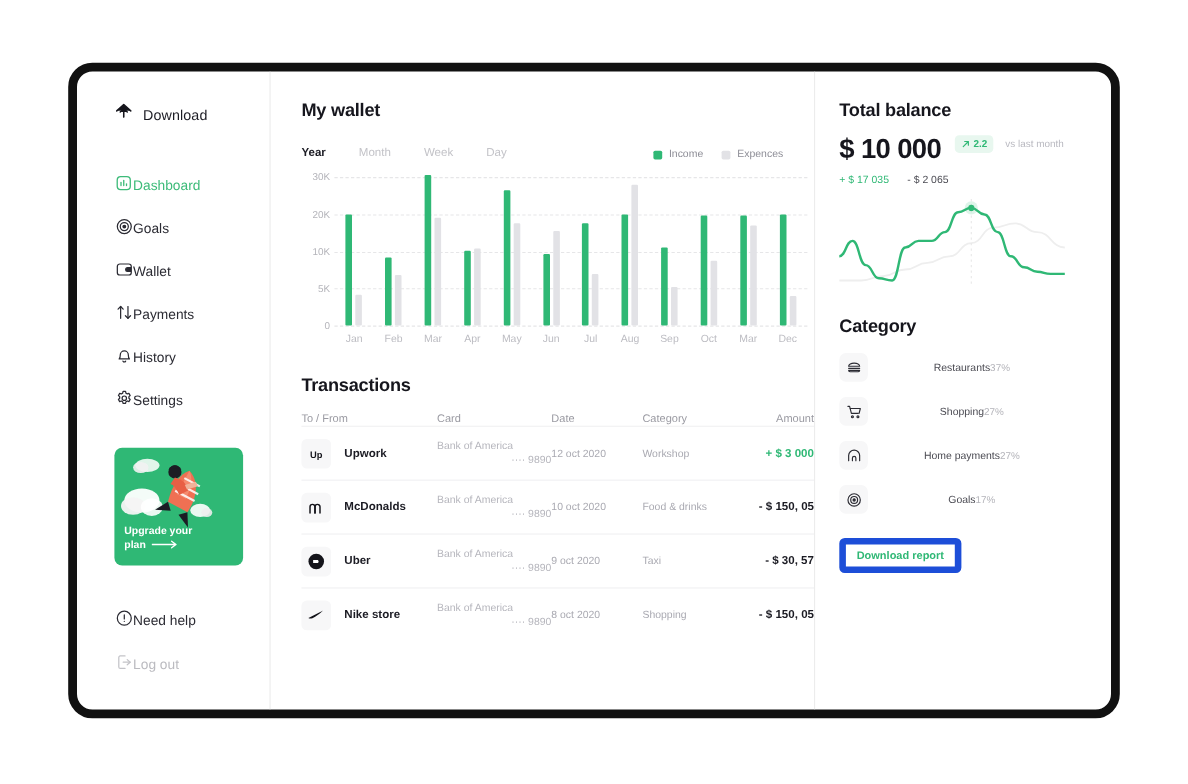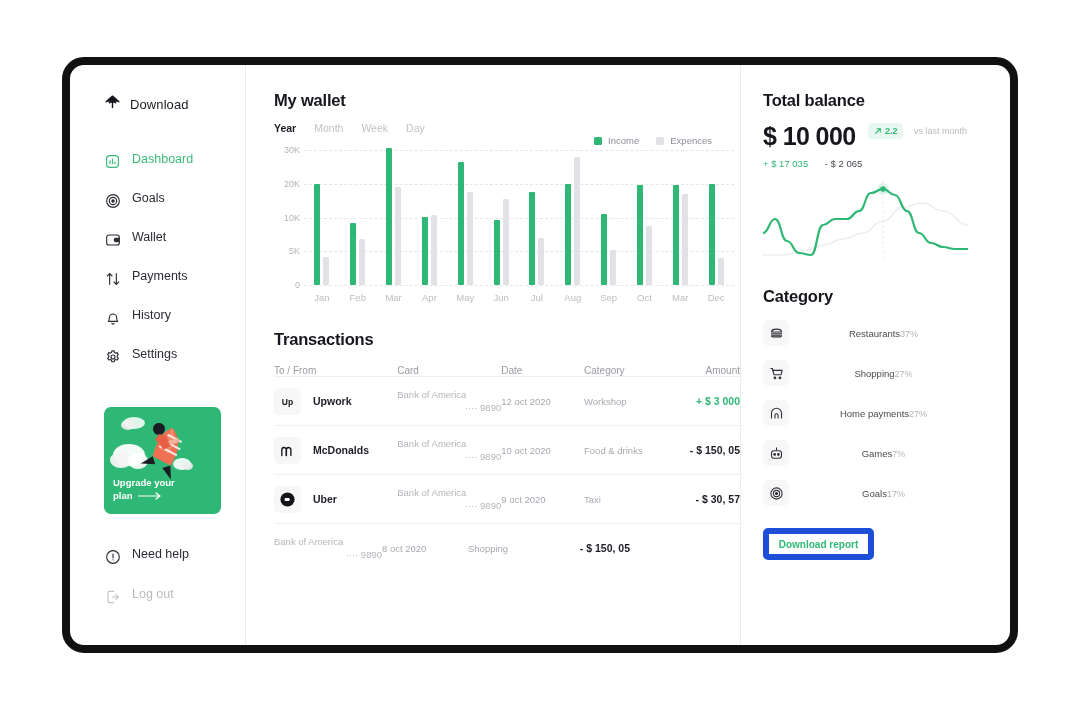--- a/index.html
+++ b/index.html
@@ -29,21 +29,21 @@
     position: relative;
   }
   .brand {
     display: flex; align-items: center; gap: 9px;
     padding: 0 0 0 34px;
     height: 26px;
   }
   .brand-label { font-size: 13px; color: #1c1c24; font-weight: 400; letter-spacing: .1px;}
   .nav { margin-top: 36px; }
   .nav-item {
-    display: flex; align-items: flex-start; gap: 11px;
+    display: flex; align-items: flex-end; gap: 0;
     height: 22px;
     padding-left: 34px;
     margin-bottom: 17px;
     color: #2b2b33;
     font-size: 12.5px;
     cursor: pointer;
   }
   .nav-item.active { color: #3dbb79; }
   .nav-item .ic { width: 17px; height: 17px; flex: 0 0 17px; display:flex; align-items:center; justify-content:center;}
   .nav-label { line-height: 1; }
@@ -69,21 +69,21 @@
 
   
   .main {
     flex: 1 1 auto;
     padding: 26px 0 0 28px;
     position: relative;
     border-right: 1px solid #ececec;
     max-width: 495px;
   }
   .section-title { font-size: 16.5px; font-weight: 700; color: #16161d; letter-spacing: -.2px;}
-  .chart-tabs { display: flex; gap: 18px; margin-top: 12px; align-items: center;}
+  .chart-tabs { display: flex; gap: 30px; margin-top: 23px; align-items: center;}
   .chart-tab { font-size: 10.5px; color: #c3c3c8; cursor: pointer;}
   .chart-tab.active { color: #1c1c24; font-weight: 700;}
   .legend { position: absolute; right: 28px; top: 70px; display: flex; gap: 17px; align-items: center;}
   .legend-item { display: flex; align-items: center; gap: 6px; font-size: 9.5px; color: #8d8d96;}
   .lg-swatch { width: 8px; height: 8px; border-radius: 1.5px;}
 
   .chart-wrap { position: relative; margin-top: 16px; width: 460px; height: 160px;}
   .chart-area { position: absolute; left: 30px; top: 0; right: 0; height: 135px;}
   .grid-line { position: absolute; left: 0; right: 0; border-top: 1px dashed #e6e6e8; }
   .y-label { position: absolute; right: 434px; font-size: 9px; color: #b4b4ba; transform: translateY(-50%); white-space: nowrap;}
@@ -441,20 +441,28 @@
               </svg>
             </span>
             <span class="tx-name">Uber</span>
           </span>
           <span class="c-card tx-bank">Bank of America<span class="num">···· 9890</span></span>
           <span class="c-date tx-date">9 oct 2020</span>
           <span class="c-cat tx-cat">Taxi</span>
           <span class="c-amt tx-amt ">- $ 30, 57</span>
         </div>
         <div class="tx-row">
+          <span class="c-name">
+            <span class="logo">
+              <svg width="19" height="19" viewBox="0 0 24 24">
+                <path d="M3 14.8 L20 6.4 C20 6.4 11.6 14.2 7.6 15.2 C5.2 15.8 3.9 15.6 3 14.8 Z" fill="#14141a"></path>
+              </svg>
+            </span>
+            <span class="tx-name">Nike store</span>
+          </span>
           <span class="c-card tx-bank">Bank of America<span class="num">···· 9890</span></span>
           <span class="c-date tx-date">8 oct 2020</span>
           <span class="c-cat tx-cat">Shopping</span>
           <span class="c-amt tx-amt ">- $ 150, 05</span>
         </div>
       </div>
   </section>
 
   <aside class="right">
     <h2 class="section-title">Total balance</h2>
@@ -520,34 +528,20 @@
               <path d="M9.5 19 v-4 a2.5 2.5 0 0 1 5 0 v4"></path>
             </svg>
           </span>
           <span class="cat-body"><span class="cat-top">
               <span class="cat-name">Home payments</span>
               <span class="cat-pct">27%</span>
             </span><span class="track"><span class="fill" style="display:block;width:43%"></span></span></span>
         </div>
         <div class="cat-row">
           <span class="cat-ic">
-            <svg width="15" height="15" viewBox="0 0 24 24" fill="none" stroke="#2b2b33" stroke-width="1.7" stroke-linecap="round" stroke-linejoin="round">
-              <path d="M12 3 v3"></path>
-              <rect x="4" y="7.5" width="16" height="12" rx="4"></rect>
-              <circle cx="9" cy="13.5" r="1.3" fill="#2b2b33"></circle>
-              <circle cx="15" cy="13.5" r="1.3" fill="#2b2b33"></circle>
-            </svg>
-          </span>
-          <span class="cat-body"><span class="cat-top">
-              <span class="cat-name">Games</span>
-              <span class="cat-pct">7%</span>
-            </span><span class="track"><span class="fill" style="display:block;width:29%"></span></span></span>
-        </div>
-        <div class="cat-row">
-          <span class="cat-ic">
             <svg width="15" height="15" viewBox="0 0 24 24" fill="none" stroke="#2b2b33" stroke-width="1.7">
               <circle cx="12" cy="12" r="9"></circle>
               <circle cx="12" cy="12" r="5"></circle>
               <circle cx="12" cy="12" r="1.6" fill="#2b2b33"></circle>
             </svg>
           </span>
           <span class="cat-body"><span class="cat-top">
               <span class="cat-name">Goals</span>
               <span class="cat-pct">17%</span>
             </span><span class="track"><span class="fill" style="display:block;width:29%"></span></span></span>

